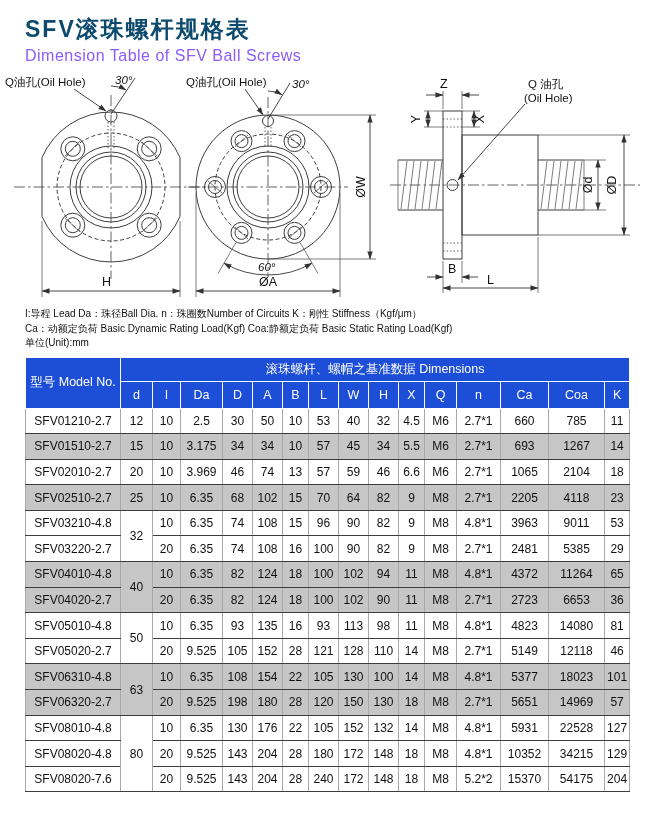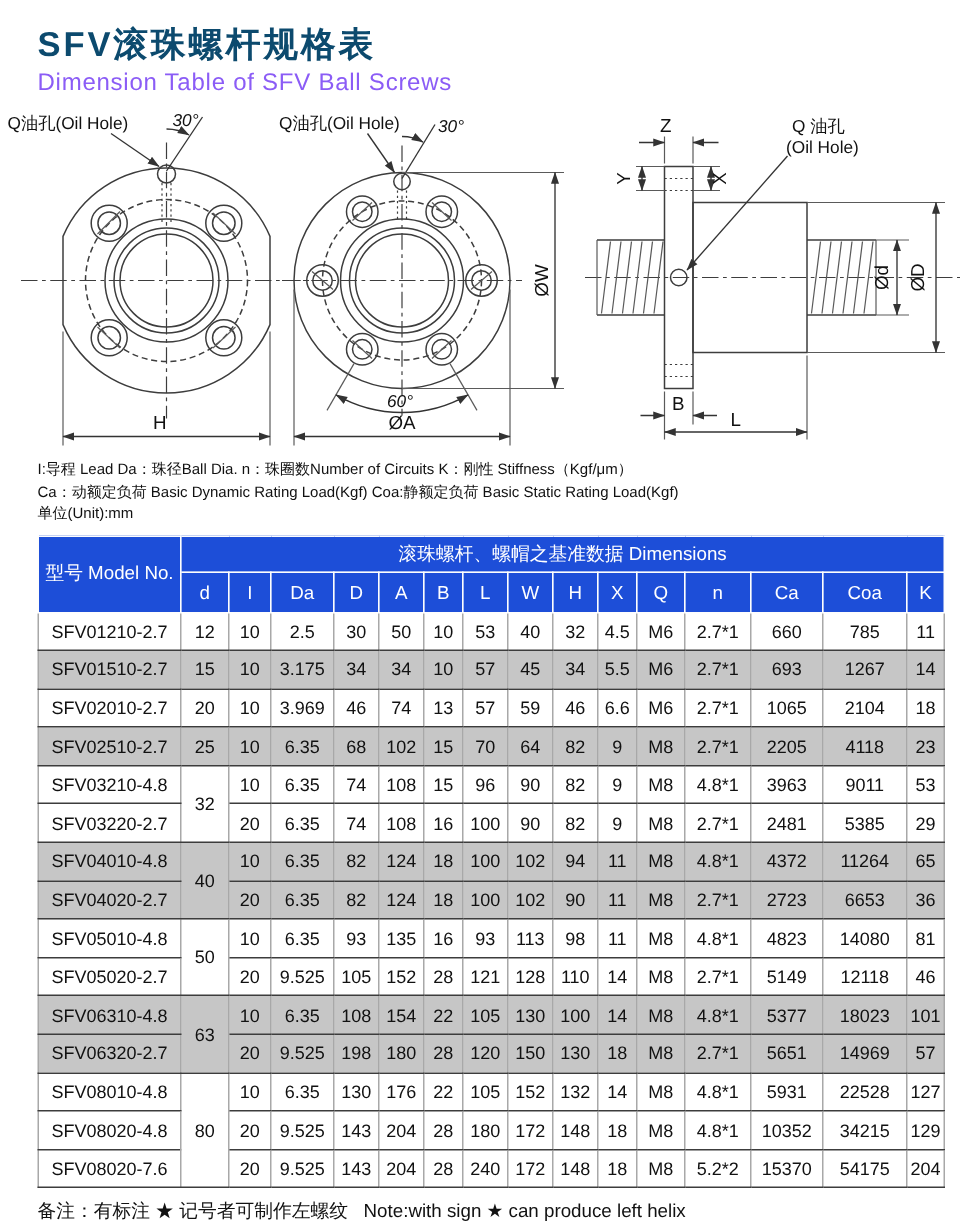--- a/index.html
+++ b/index.html
@@ -532,18 +532,14 @@
           <td>18</td>
           <td>M8</td>
           <td>5.2*2</td>
           <td>15370</td>
           <td>54175</td>
           <td>204</td>
         </tr>
       </tbody>
   </table>
 
-  <div class="footer-note">
-    <span>备注：有标注 ★ 记号者可制作左螺纹</span>&nbsp;&nbsp;
-    <span>Note:with sign ★ can produce left helix</span>
-  </div>
 
 </div>
 
 </body></html>

